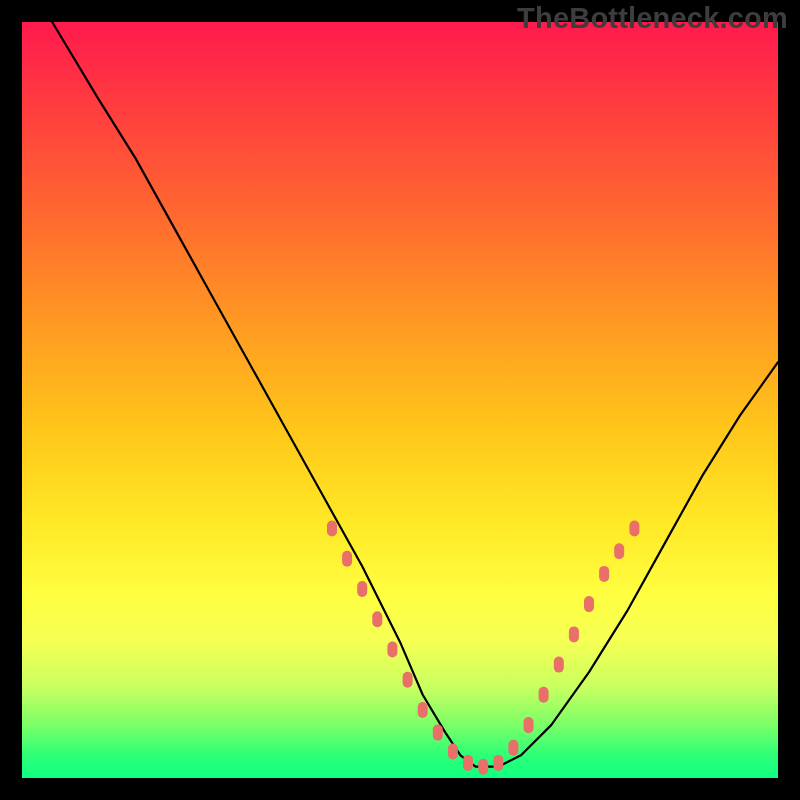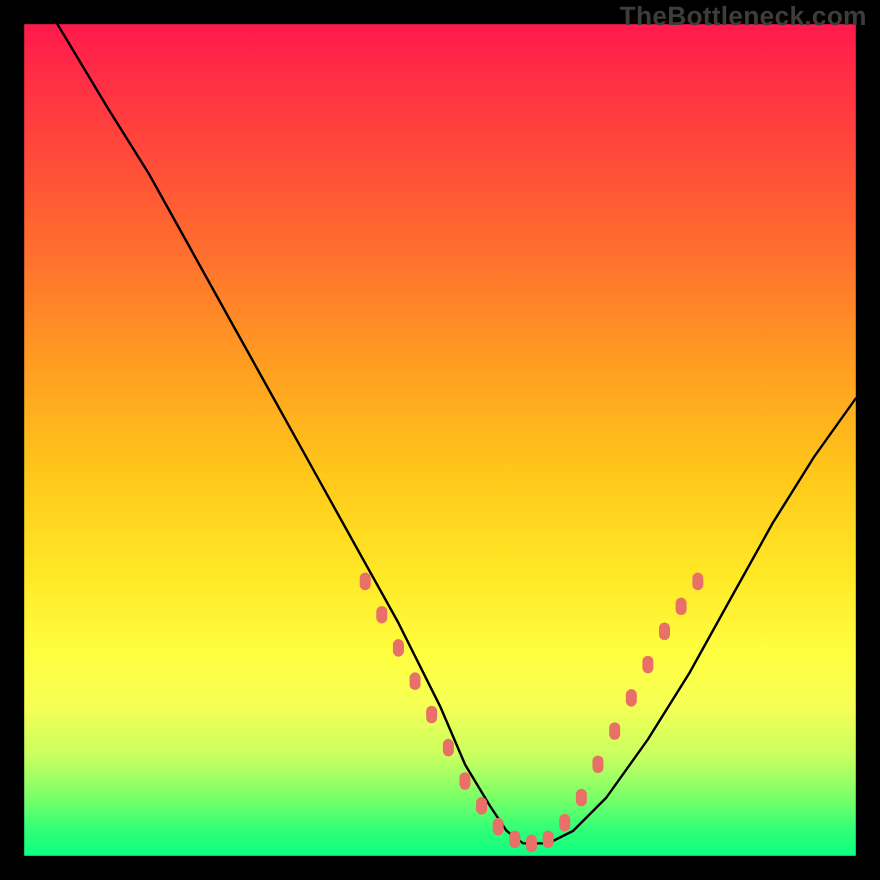--- a/index.html
+++ b/index.html
@@ -31,21 +31,21 @@
       #7bff68 93%,
       #2dff77 97%,
       #0fff82 100%
     );
   }
   .watermark {
     position: absolute;
     top: 2px;
     right: 12px;
     color: #3d3d3d;
-    font-size: 24px;
+    font-size: 29px;
     font-weight: 600;
     letter-spacing: 0.2px;
     user-select: none;
   }
   svg.plot {
     position: absolute;
     left: 0;
     top: 0;
     width: 756px;
     height: 756px;

